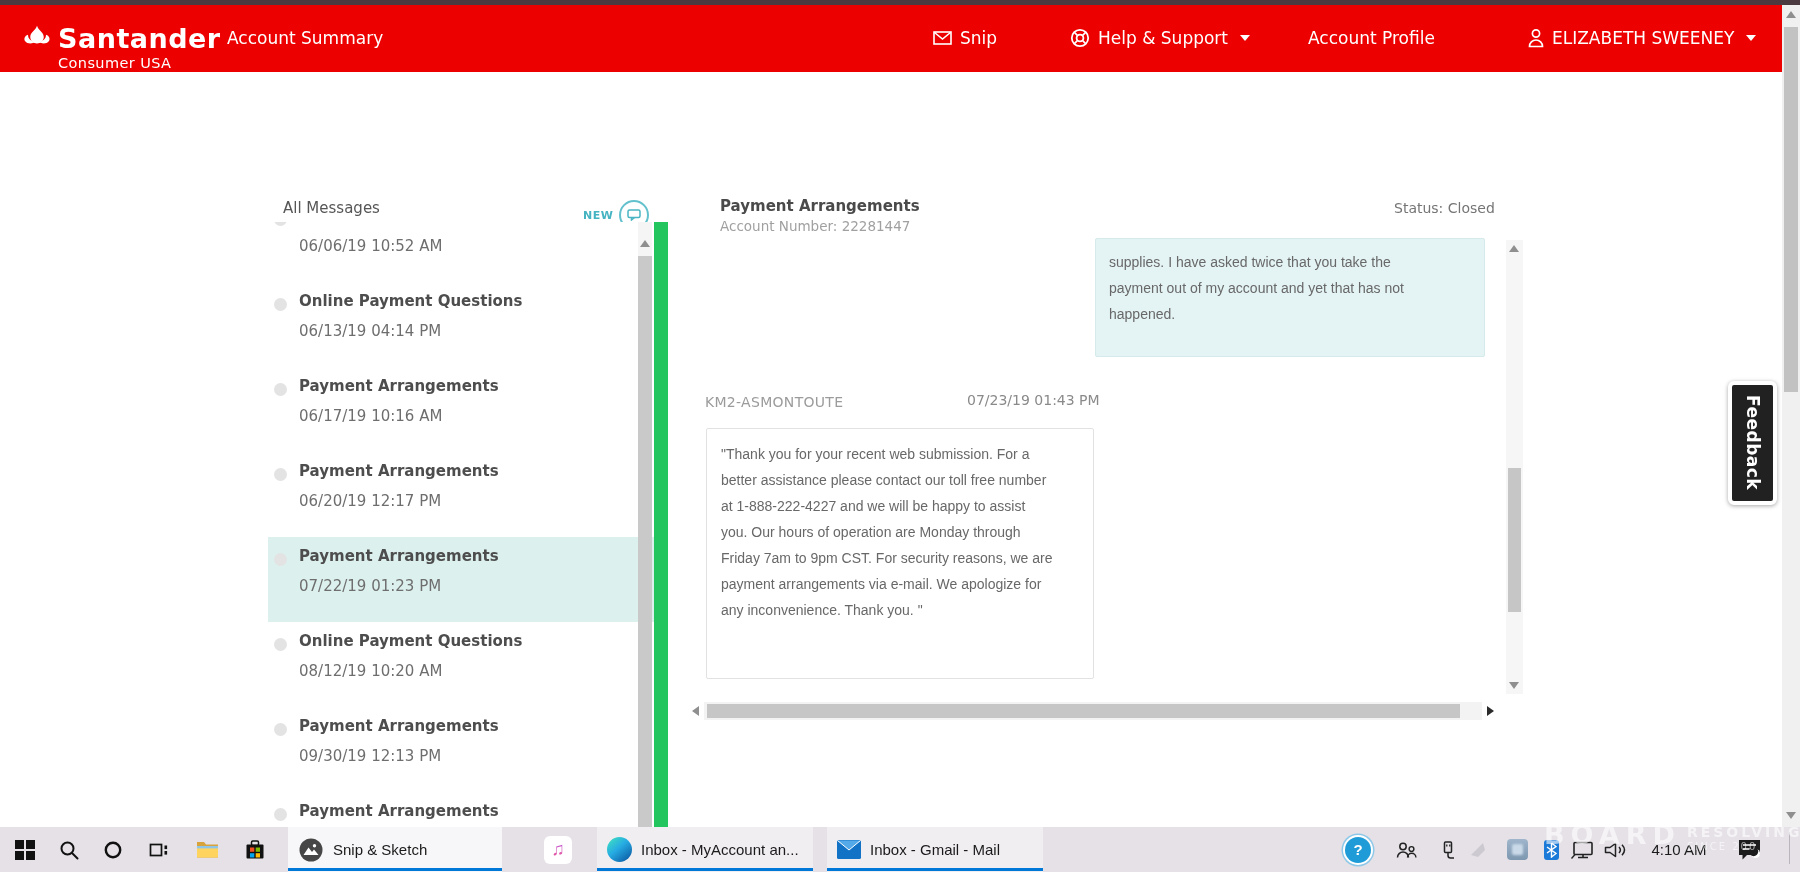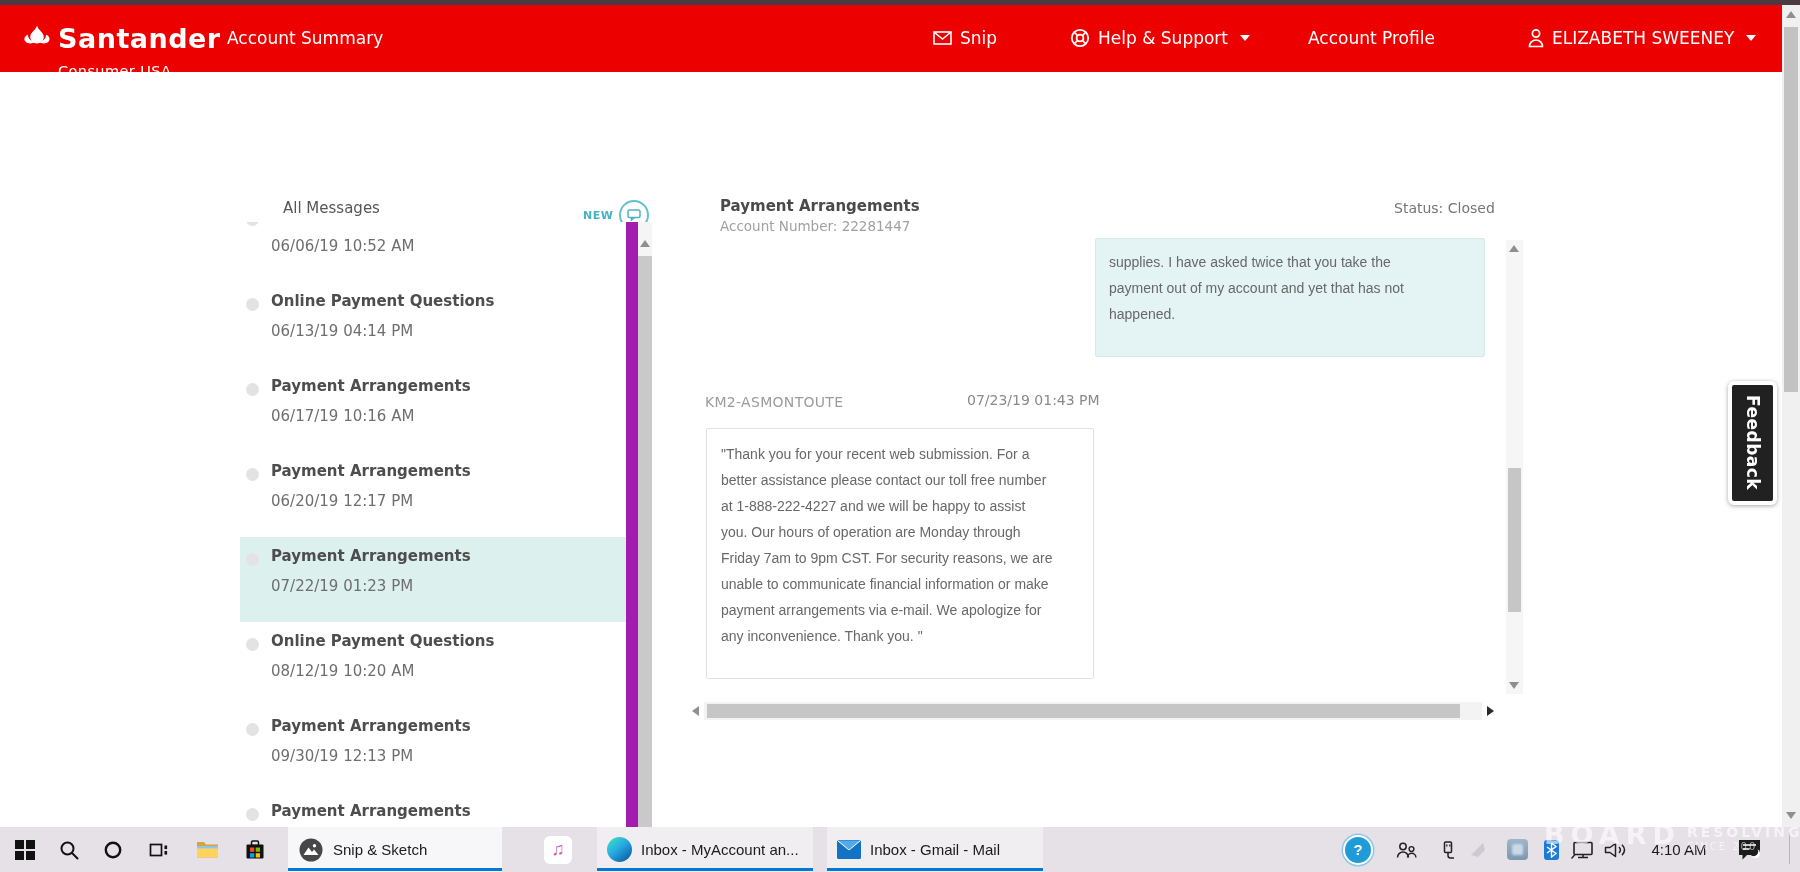--- a/index.html
+++ b/index.html
@@ -6,32 +6,32 @@
   #screen{position:relative;width:1800px;height:872px;overflow:hidden;background:#fff;
           font-family:"DejaVu Sans","Liberation Sans",sans-serif;}
   .abs{position:absolute;}
 
   
   #top-strip{left:0;top:0;width:1800px;height:5px;background:#4b3a40;}
   #red-bar{left:0;top:5px;width:1782px;height:67px;background:#ec0000;color:#fff;}
   .brand{left:22px;top:20px;display:flex;align-items:flex-start;}
   .brand-text{margin-left:6px;line-height:1;}
   .brand-name{font-size:27px;font-weight:bold;letter-spacing:.5px;}
-  .brand-sub{font-size:14.5px;margin-top:12px;letter-spacing:.4px;}
+  .brand-sub{font-size:14.5px;margin-top:4px;letter-spacing:.4px;}
   .nav-item{color:#fff;font-size:17px;display:flex;align-items:center;gap:8px;cursor:pointer;white-space:nowrap;}
   .caret{width:0;height:0;border-left:5px solid transparent;border-right:5px solid transparent;
          border-top:6px solid #fff;display:inline-block;margin-left:4px;}
 
   
   .panel-label{font-size:15px;color:#565656;}
   .new-btn{display:flex;align-items:center;gap:6px;cursor:pointer;}
   .new-txt{font-size:11px;font-weight:bold;color:#45b3c1;letter-spacing:.5px;}
   .new-circle{width:26px;height:26px;border:2px solid #63c1cd;border-radius:50%;
               display:flex;align-items:center;justify-content:center;}
-  #list-viewport{left:240px;top:222px;width:400px;height:605px;overflow:hidden;background:#a21caf;}
+  #list-viewport{left:268px;top:222px;width:400px;height:605px;overflow:hidden;background:#22c55e;}
   .mi{position:absolute;left:0;width:386px;height:85px;border-bottom:1px solid #ececec;cursor:pointer;background:#fff;}
   .mi.sel{background:#dcf1ee;border-bottom:1px solid #e4efee;}
   .dot{position:absolute;left:6px;top:16px;width:13px;height:13px;border-radius:50%;background:#e3e3e3;}
   .mi-t{position:absolute;left:31px;top:10px;font-size:15px;font-weight:bold;color:#4d4d4d;line-height:19px;}
   .mi-d{position:absolute;left:31px;top:40px;font-size:15px;color:#6e6e6e;}
   .list-sb-track{left:638px;top:222px;width:14px;height:605px;background:#f5f5f5;}
   .list-sb-thumb{left:638px;top:256px;width:14px;height:571px;background:#c9c9c9;}
 
   
   .thread-title{font-size:15px;font-weight:bold;color:#4a4a4a;}
@@ -221,21 +221,20 @@
 
   <div class="abs agent-id" style="left:705px;top:394px;">KM2-ASMONTOUTE</div>
   <div class="abs agent-time" style="left:967px;top:392px;">07/23/19 01:43 PM</div>
 
   <div class="abs bubble" id="agent-bubble">
       <div class="tl">"Thank you for your recent web submission. For a</div>
       <div class="tl">better assistance please contact our toll free number</div>
       <div class="tl">at 1-888-222-4227 and we will be happy to assist</div>
       <div class="tl">you. Our hours of operation are Monday through</div>
       <div class="tl">Friday 7am to 9pm CST. For security reasons, we are</div>
-      <div class="tl">unable to communicate financial information or make</div>
       <div class="tl">payment arrangements via e-mail. We apologize for</div>
       <div class="tl">any inconvenience. Thank you. "</div>
     </div>
 
   <div class="abs sb-track-v" style="left:1506px;top:240px;width:17px;height:454px;"></div>
   <span class="abs tri tri-up" style="left:1509px;top:245px;"></span>
   <div class="abs sb-thumb" style="left:1508px;top:468px;width:13px;height:144px;"></div>
   <span class="abs tri tri-down" style="left:1509px;top:682px;"></span>
 
   <span class="abs tri tri-left" style="left:692px;top:706px;"></span>

